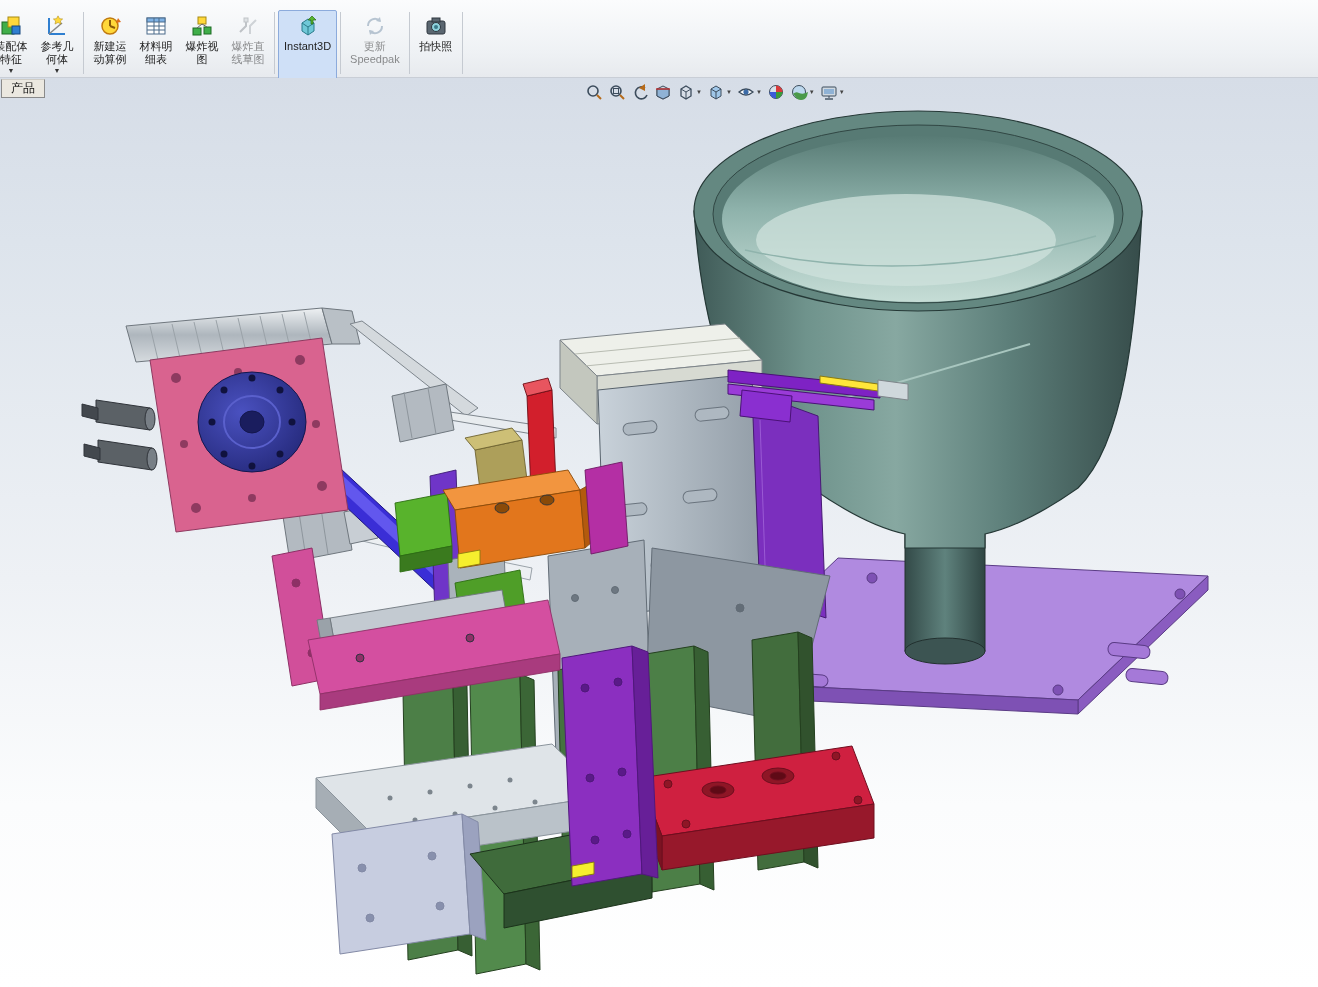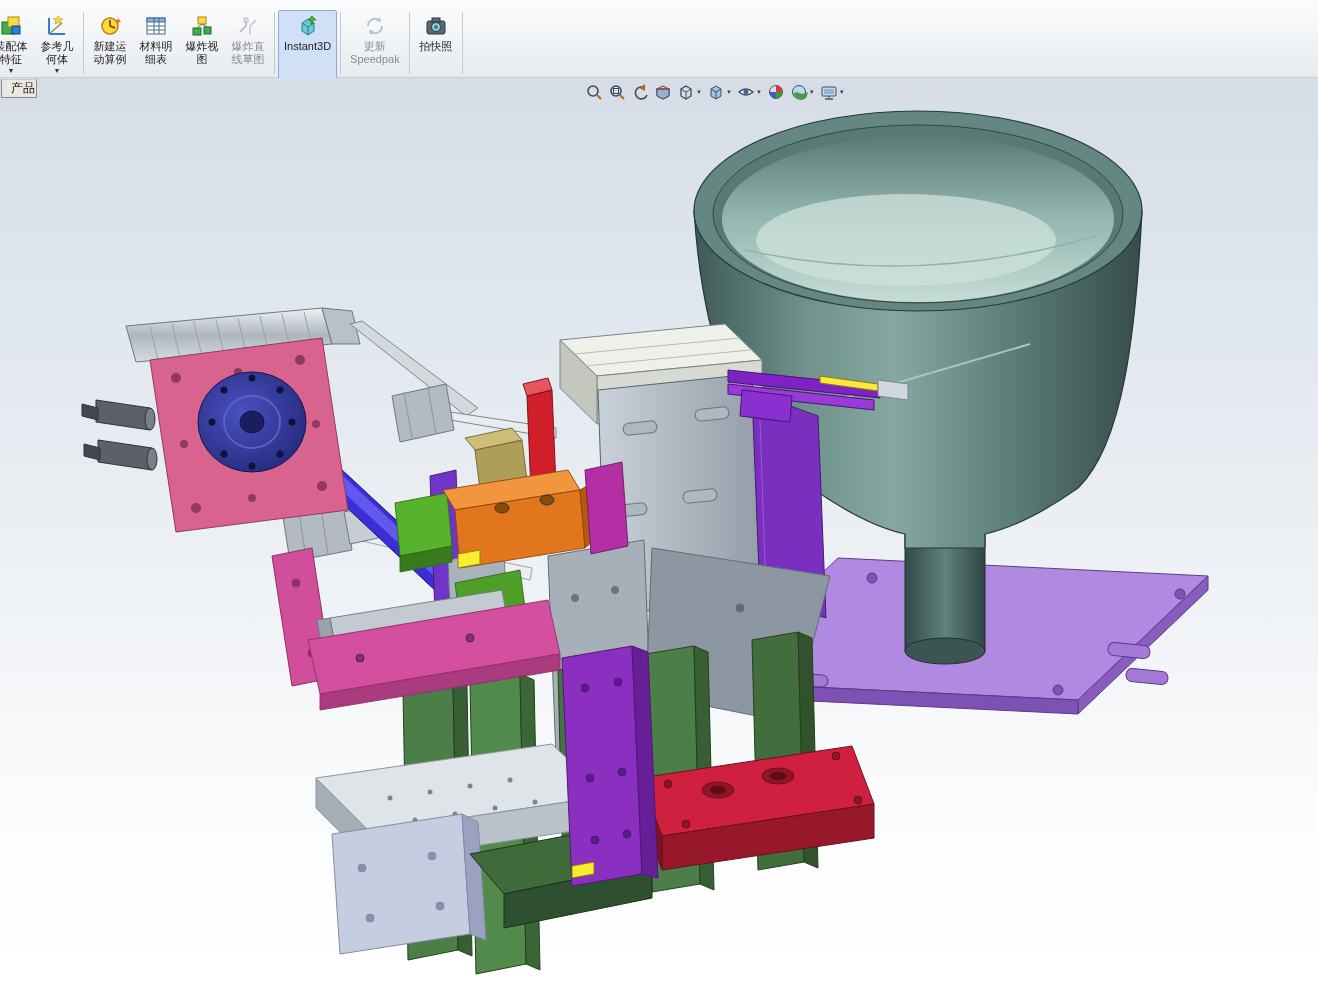--- a/index.html
+++ b/index.html
@@ -24,21 +24,21 @@
   .tb-btn.active{background:#cfe0f7;border-color:#8cabdc;text-align:center;}
   .tb-btn.disabled{opacity:.5;}
   .tb-icon{width:24px;height:24px;display:block;margin-bottom:2px;}
   .tb-line{white-space:nowrap;}
   .tb-caret{font-size:7px;color:#333;line-height:8px;margin-top:1px;}
   .tb-sep{width:1px;height:62px;background:#c5cad1;margin:2px 3px 0 3px;flex:0 0 1px;}
   
   .doc-tab{
     position:absolute;top:79px;left:1px;z-index:5;
     background:#ebe8e0;border:1px solid #8a8a8a;border-top-color:#cfccc4;
-    font-size:12px;line-height:14px;padding:1px 1px 2px 9px;color:#111;
+    font-size:12px;line-height:14px;padding:1px 9px 2px 9px;color:#111;
   }
   
   .viewport{
     position:absolute;top:78px;left:0;width:1318px;height:909px;
     background:linear-gradient(#d6dde7 0%,#dde4ec 18%,#eef1f5 55%,#fbfcfd 80%,#ffffff 100%);
   }
   .viewport svg.model{position:absolute;top:0;left:0;}
   
   .view-toolbar{
     position:absolute;top:4px;left:583px;display:flex;align-items:center;gap:1px;z-index:6;

